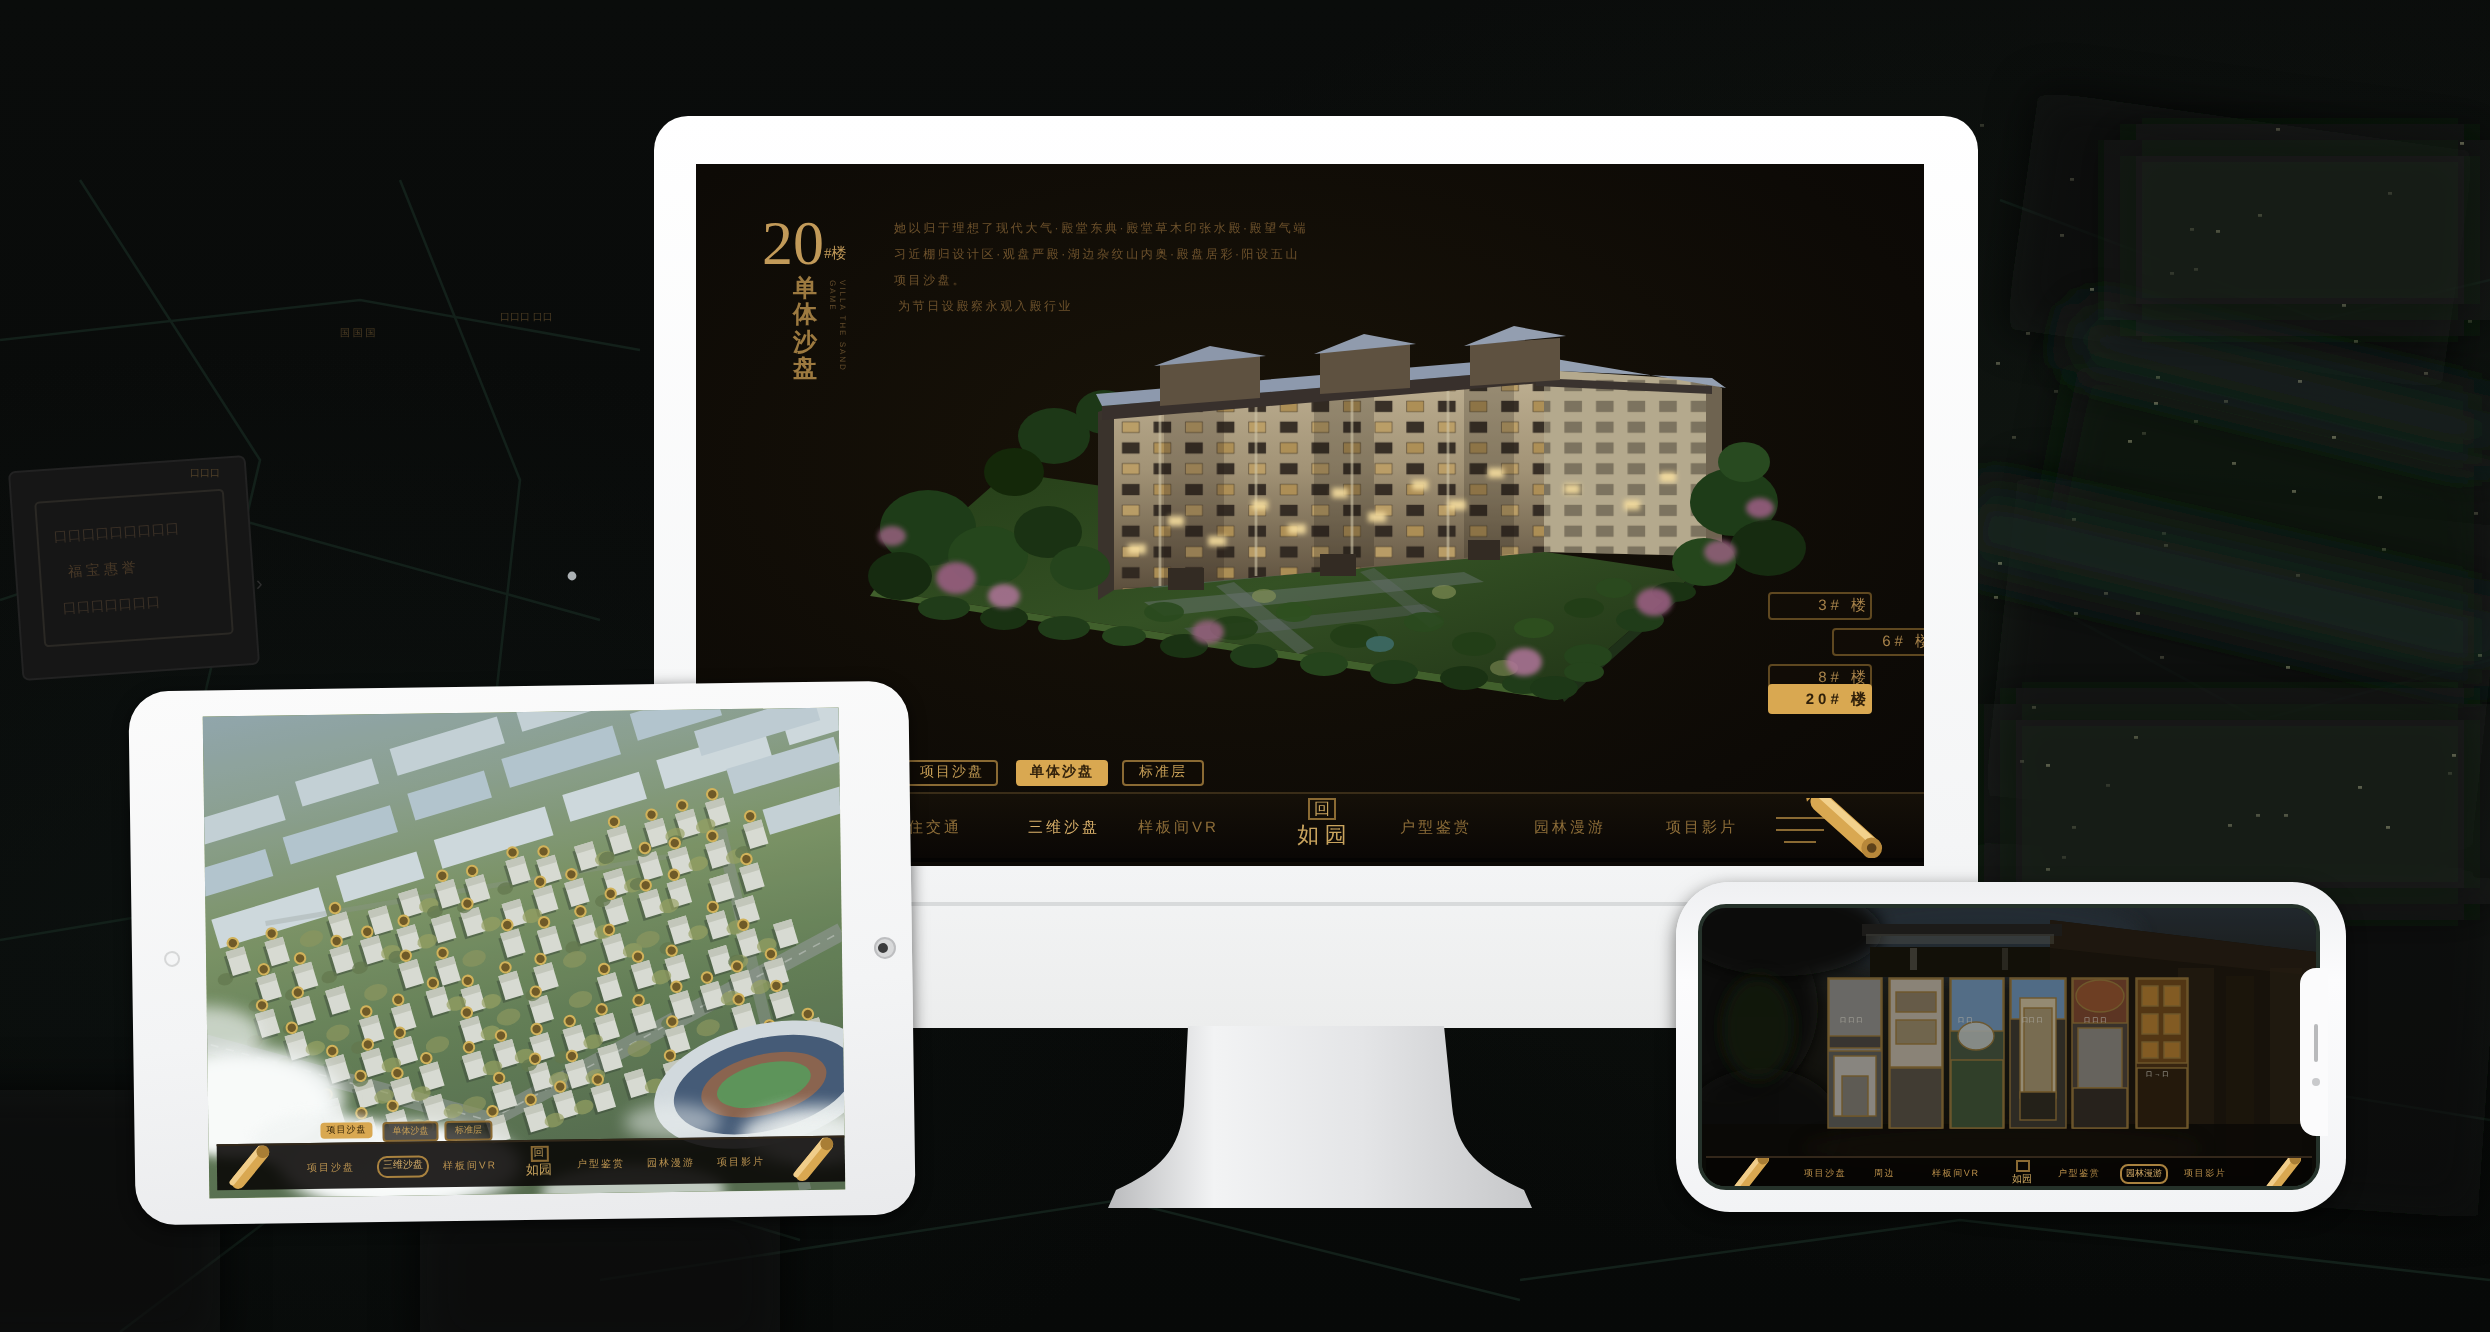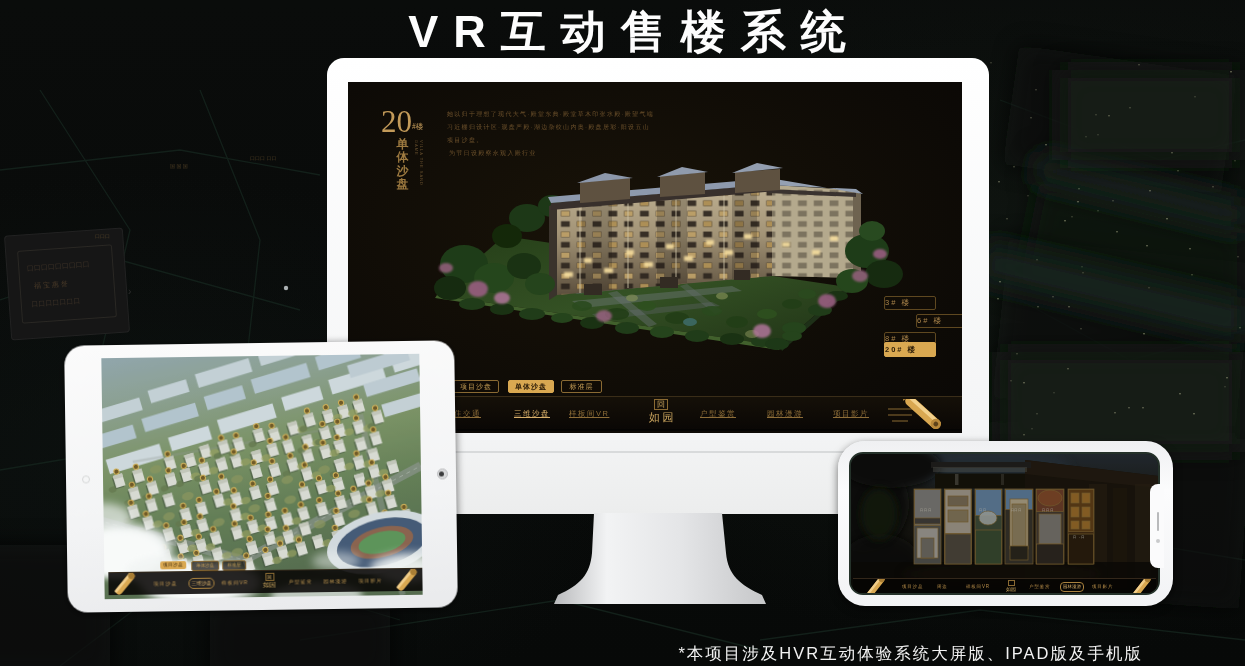--- a/index.html
+++ b/index.html
@@ -21,28 +21,28 @@
   #mon-screen{position:absolute;left:348px;top:82px;width:614px;height:351px;overflow:hidden;
       background:radial-gradient(560px 320px at 44% 42%, #191308, #0d0a06 65%, #080605);}
   
   #stand{position:absolute;left:540px;top:513px;width:240px;height:95px;}
   #s-20{position:absolute;left:33px;top:24px;color:#c29a59;font-family:"Liberation Serif",serif;font-size:31px;line-height:1;}
   #s-20 small{font-size:7.5px;position:relative;top:-3px;}
   #s-vert{position:absolute;left:47px;top:56px;color:#9d7a40;font-size:12px;line-height:1.12;font-weight:bold;font-family:"Liberation Serif",serif;text-align:center;width:15px;}
   #s-vert-en{position:absolute;left:66px;top:58px;height:50px;color:#6d5430;font-size:4px;writing-mode:vertical-rl;letter-spacing:1px;opacity:.9;}
   .s-par{position:absolute;color:#6e522c;font-size:6px;letter-spacing:1.3px;white-space:nowrap;}
   
-  .fbtn{position:absolute;left:536px;width:50px;height:12px;border:1px solid #5f4820;color:#a8834a;font-size:7.5px;text-align:left;line-height:12px;letter-spacing:2px;border-radius:2px;background:rgba(20,14,6,.5);}
+  .fbtn{position:absolute;left:536px;width:50px;height:12px;border:1px solid #5f4820;color:#a8834a;font-size:7.5px;text-align:right;line-height:12px;letter-spacing:2px;border-radius:2px;background:rgba(20,14,6,.5);}
   .fbtn.hot{background:#d9a851;color:#30200a;border-color:#d9a851;font-weight:bold;height:13px;line-height:13px;}
   
   .tab{position:absolute;top:298px;height:11px;border:1px solid #8a6a33;color:#c59d55;font-size:7px;line-height:11px;text-align:center;letter-spacing:1px;border-radius:2px;background:rgba(16,11,5,.6);}
   .tab.hot{background:#d9a851;color:#34230c;border-color:#d9a851;font-weight:bold;}
   
   #s-nav{position:absolute;left:0;top:314px;width:614px;height:32px;background:linear-gradient(#151008,#0a0705);border-top:1px solid #3a2d18;border-bottom:2px solid #050403;}
-  .nav-it{position:absolute;top:12px;color:#8d6d38;font-size:7.5px;letter-spacing:1.5px;white-space:nowrap;text-decoration:underline;}
+  .nav-it{position:absolute;top:12px;color:#8d6d38;font-size:7.5px;letter-spacing:1.5px;white-space:nowrap;}
   .nav-hot{color:#d9b06a;}
   #s-logo{position:absolute;left:295px;top:2px;width:36px;text-align:center;color:#c9a45e;}
   
   #caption{position:absolute;left:0px;top:643px;width:1143px;text-align:right;color:#f2f2f2;font-size:16.5px;letter-spacing:2px;}
 </style>
 </head>
 <body>
 <div id="stage">
   <div id="bg"></div>
 
@@ -157,21 +157,20 @@
     </g>
     <text x="128" y="295" fill="#2e2e2e" font-size="10">›</text>
     <g fill="#8a6a3a" opacity="0.5" font-size="5" font-family="Liberation Sans">
       <text x="170" y="168">国 国 国</text>
         <text x="250" y="160">口口口 口口</text>
       <text x="95" y="238">口口口</text>
         <text x="455" y="112">口口 口口</text>
     </g>
   </svg>
 
-  <div id="title">VR互动售楼系统</div>
 
   <div id="mon-body"></div>
   <div id="mon-seam"></div>
   <svg id="stand" width="240" height="95" viewBox="0 0 240 95">
     <defs>
       <linearGradient id="neckg" x1="0" y1="0" x2="1" y2="0">
         <stop offset="0" stop-color="#b9babc"></stop>
           <stop offset="0.25" stop-color="#f2f3f4"></stop>
         <stop offset="0.6" stop-color="#e4e5e7"></stop>
           <stop offset="1" stop-color="#c6c7c9"></stop>
@@ -1119,14 +1118,13 @@
             </g>
         </svg>
       </div>
     </div>
 
     <div class="abs" style="left:312px;top:43px;width:14px;height:84px;background:#fbfbfc;border-radius:8px 0 0 8px;"></div>
     <div class="abs" style="left:319px;top:71px;width:2px;height:19px;background:#b9babc;border-radius:1px;"></div>
     <div class="abs" style="left:318px;top:98px;width:4px;height:4px;background:#c9cacc;border-radius:50%;"></div>
   </div>
 
-  <div id="caption">*本项目涉及HVR互动体验系统大屏版、IPAD版及手机版</div>
 </div>
 
 </body></html>

